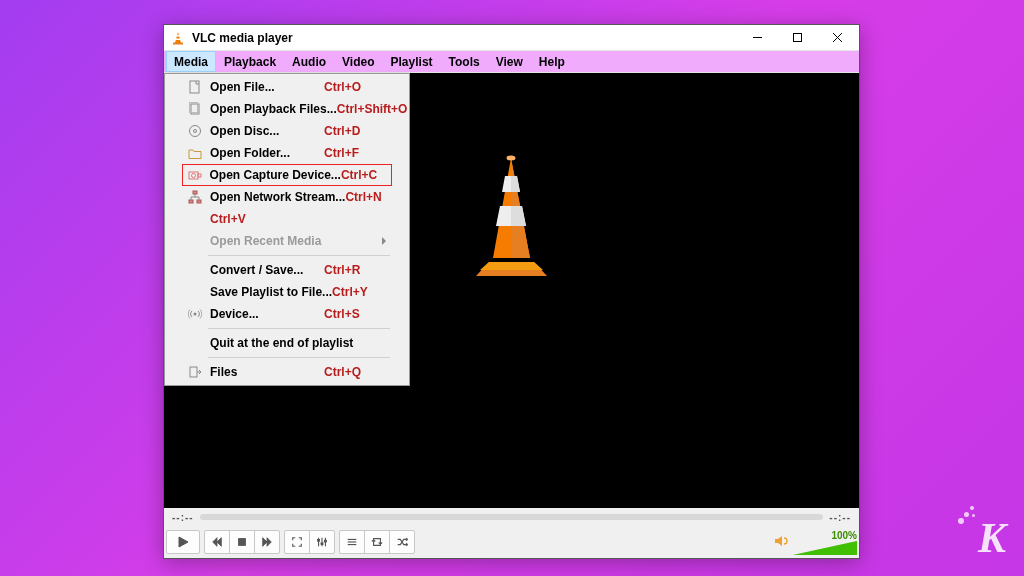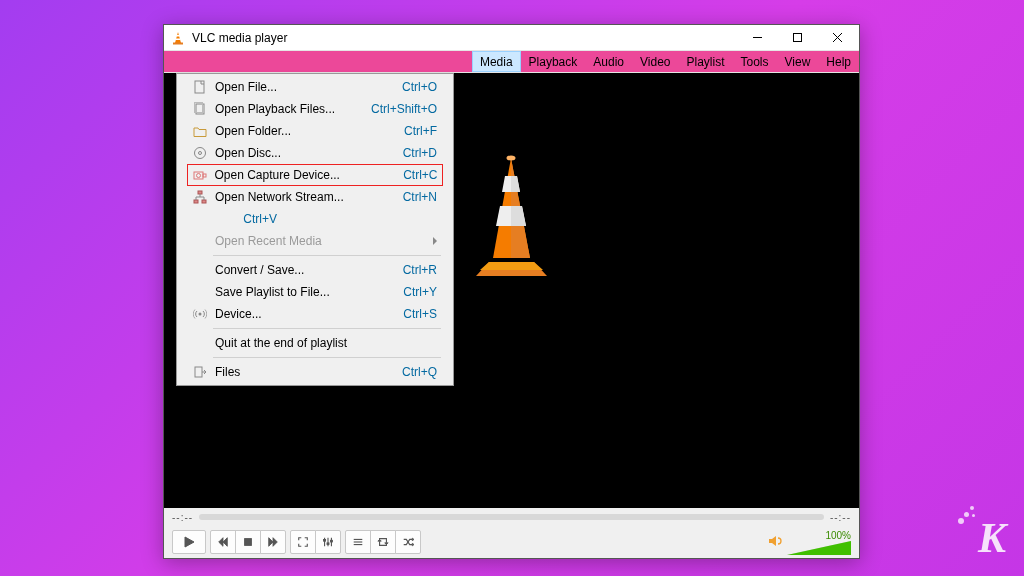--- a/index.html
+++ b/index.html
@@ -16,20 +16,21 @@
       position: absolute;
       left: 163px;
       top: 24px;
       width: 697px;
       height: 535px;
       background: #fff;
       border: 1px solid #555;
       display: flex;
       flex-direction: column;
       box-shadow: 0 4px 20px rgba(0,0,0,0.3);
+      font-weight: bold;
     }
     .titlebar {
       height: 26px;
       background: #fff;
       display: flex;
       align-items: center;
       padding: 0 2px 0 6px;
       border-bottom: 1px solid #e5e5e5;
     }
     .titlebar .cone-icon {
@@ -51,53 +52,52 @@
       height: 24px;
       display: flex;
       align-items: center;
       justify-content: center;
       color: #000;
       font-size: 12px;
     }
     .win-btn svg { width: 11px; height: 11px; stroke: #000; stroke-width: 1; fill: none; }
     .menubar {
       height: 22px;
-      background: #ec4899;
+      background: #f0abfc;
       display: flex;
       align-items: stretch;
       border-bottom: 1px solid #e5e5e5;
       padding-left: 2px;
-      justify-content: flex-end;
     }
     .menu-item {
       padding: 0 8px;
       display: flex;
       align-items: center;
       color: #000;
       font-size: 12px;
     }
     .menu-item.active {
       background: #cce8ff;
       border: 1px solid #99d1ff;
       padding: 0 7px;
     }
     .content {
       flex: 1;
       background: #000;
       position: relative;
     }
     .dropdown {
       position: absolute;
-      left: 12px;
+      left: 0;
       top: 0;
-      width: 278px;
+      width: 246px;
       background: #f0f0f0;
       border: 1px solid #999;
       box-shadow: 2px 2px 4px rgba(0,0,0,0.25);
-      padding: 2px 10px;
+      padding: 2px 17px;
       z-index: 10;
     }
     .dd-item {
       height: 22px;
       display: flex;
       align-items: center;
       padding: 0 6px 0 4px;
       color: #000;
       position: relative;
     }
@@ -110,21 +110,21 @@
       width: 18px;
       height: 16px;
       display: flex;
       align-items: center;
       justify-content: center;
       margin-right: 6px;
       flex-shrink: 0;
     }
     .dd-icon svg { width: 14px; height: 14px; }
     .dd-label { flex: 1; white-space: nowrap; }
-    .dd-shortcut { color: #0369a1; font-size: 12px; min-width: 62px; text-align: right; }
+    .dd-shortcut { color: #b91c1c; font-size: 12px; min-width: 62px; text-align: left; }
     .dd-item.disabled .dd-shortcut { color: #9a9a9a; }
     .dd-submenu {
       position: absolute;
       right: 6px;
       top: 50%;
       transform: translateY(-50%);
       border-left: 4px solid #888;
       border-top: 4px solid transparent;
       border-bottom: 4px solid transparent;
     }
@@ -154,21 +154,21 @@
       height: 6px;
       background: #d8d8d8;
       border-radius: 3px;
       position: relative;
     }
     .controls {
       height: 32px;
       background: #f0f0f0;
       display: flex;
       align-items: center;
-      padding: 0 8px;
+      padding: 0 2px;
       gap: 4px;
     }
     .ctrl-btn {
       width: 26px;
       height: 24px;
       border: 1px solid #c8c8c8;
       background: #fdfdfd;
       border-radius: 2px;
       display: flex;
       align-items: center;
@@ -314,35 +314,35 @@
               <rect x="3" y="2" width="8" height="10" fill="none" stroke="#888"></rect>
               <rect x="1.5" y="0.5" width="8" height="10" fill="none" stroke="#bbb"></rect>
             </svg>
           </span>
         <span class="dd-label">Open Playback Files...</span>
         <span class="dd-shortcut">Ctrl+Shift+O</span>
       </div>
       <div class="dd-item">
         <span class="dd-icon">
             <svg viewBox="0 0 14 14">
+              <circle cx="7" cy="7" r="5.5" fill="none" stroke="#888"></circle>
+              <circle cx="7" cy="7" r="1.5" fill="none" stroke="#888"></circle>
+            </svg>
+          </span>
+        <span class="dd-label">Open Disc...</span>
+        <span class="dd-shortcut">Ctrl+D</span>
+      </div>
+      <div class="dd-item">
+        <span class="dd-icon">
+            <svg viewBox="0 0 14 14">
               <path d="M1 4 h4 l1 1.5 h7 v7 h-12 z" fill="none" stroke="#c89a3a"></path>
             </svg>
           </span>
         <span class="dd-label">Open Folder...</span>
         <span class="dd-shortcut">Ctrl+F</span>
-      </div>
-      <div class="dd-item">
-        <span class="dd-icon">
-            <svg viewBox="0 0 14 14">
-              <circle cx="7" cy="7" r="5.5" fill="none" stroke="#888"></circle>
-              <circle cx="7" cy="7" r="1.5" fill="none" stroke="#888"></circle>
-            </svg>
-          </span>
-        <span class="dd-label">Open Disc...</span>
-        <span class="dd-shortcut">Ctrl+D</span>
       </div>
       <div class="dd-item highlighted">
         <span class="dd-icon">
             <svg viewBox="0 0 14 14">
               <rect x="1" y="4" width="9" height="7" fill="none" stroke="#d77"></rect>
               <circle cx="5.5" cy="7.5" r="2" fill="none" stroke="#d77"></circle>
               <rect x="10" y="6" width="3" height="3" fill="none" stroke="#d77"></rect>
             </svg>
           </span>
         <span class="dd-label">Open Capture Device...</span>

